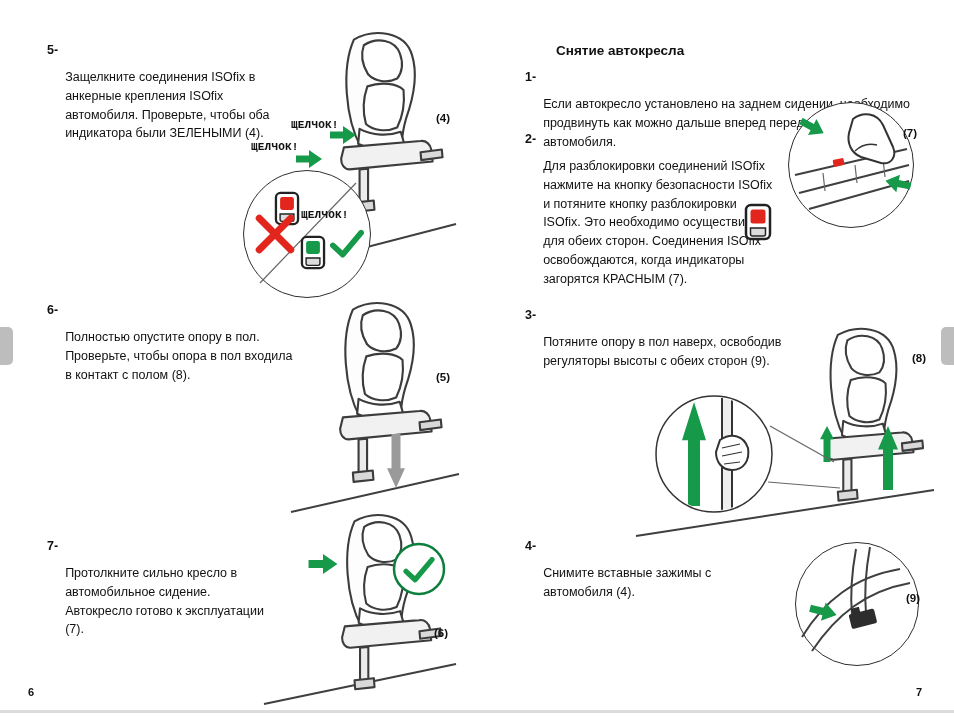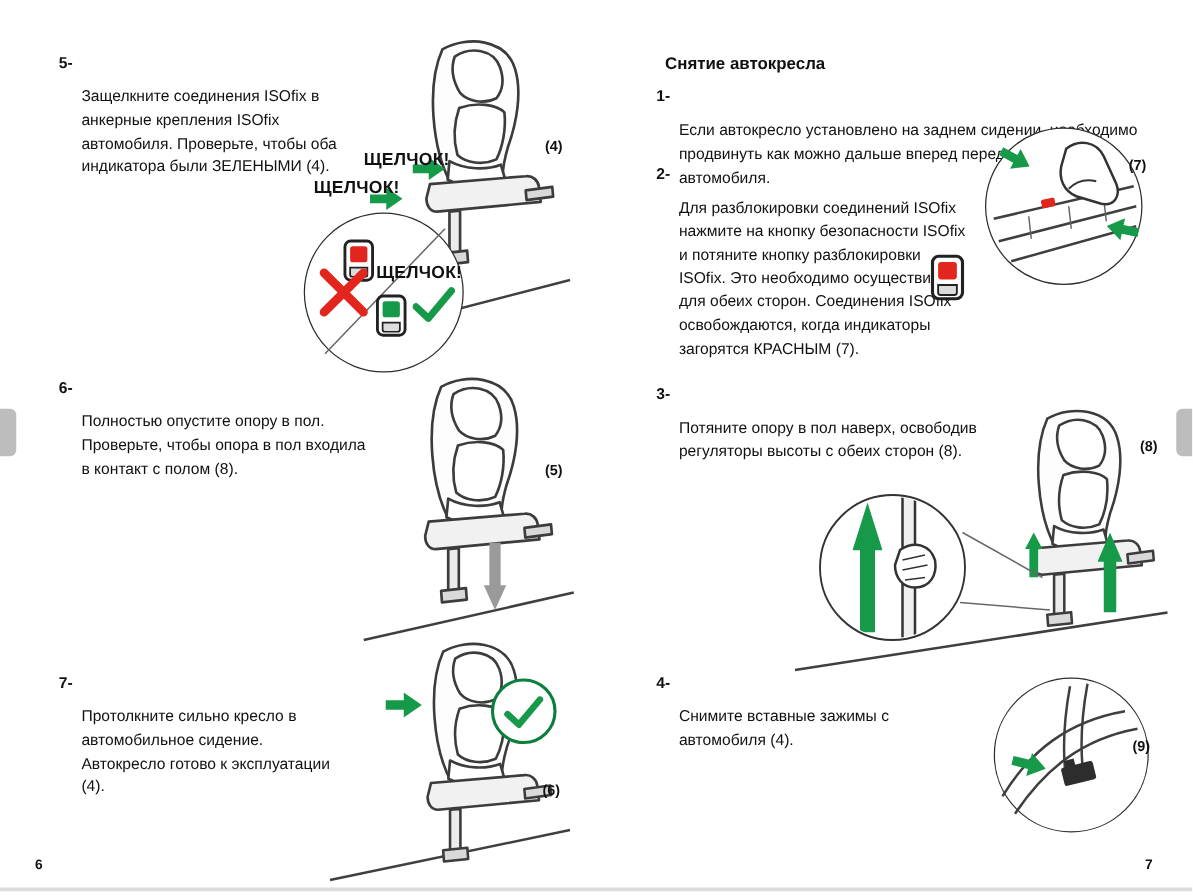--- a/index.html
+++ b/index.html
@@ -7,21 +7,21 @@
   }
   html,body{margin:0;padding:0;background:#fff;}
   .canvas{position:relative;width:954px;height:716px;background:#fff;overflow:hidden;
           font-family:"Liberation Sans",sans-serif;color:#111;}
   .step{position:absolute;display:flex;gap:7px;font-size:12.5px;line-height:1.5;}
   .step .num{font-weight:700;white-space:nowrap;}
   .step .txt{flex:1;margin-top:27px;}
   .section-title{position:absolute;font-weight:700;font-size:13.5px;}
   .fig{position:absolute;}
   .fig-label{position:absolute;font-weight:700;font-size:11.5px;}
-  .click-label{position:absolute;font-weight:700;font-size:14px;letter-spacing:.2px;}
+  .click-label{position:absolute;font-weight:700;font-size:11px;letter-spacing:.2px;font-family:Liberation Mono, monospace;}
   .page-num{position:absolute;font-weight:700;font-size:11px;}
   .circle{position:absolute;border:1.5px solid #2e2e2e;border-radius:50%;background:#fff;}
   .edge-tab{position:absolute;width:13px;height:38px;background:#bdbdbd;}
   .edge-tab.left{border-radius:0 5px 5px 0;}
   .edge-tab.right{border-radius:5px 0 0 5px;}
   .bottom-rule{position:absolute;left:0;top:710px;width:954px;height:3px;background:#dcdcdc;}
   .ln{stroke:#3f3f3f;stroke-width:2;fill:none;}
   .ln-thin{stroke:#666;stroke-width:1.2;fill:none;}
   .ic-green{color:var(--green,#169a4a);}
   .ic-red{color:var(--red,#e3261d);}
@@ -106,40 +106,40 @@
 
     <svg class="fig" style="left:283px;top:296px" width="180" height="224" viewBox="0 0 180 224">
       <line x1="8" y1="216" x2="176" y2="178" class="ln"></line>
       <use href="#carseat" x="16" y="2" width="156" height="199"></use>
       <use href="#arrow-down" x="104" y="138" width="18" height="54" class="ic-gray"></use>
     </svg>
     <span class="fig-label" style="left:436px;top:371px">(5)</span>
 
     <div class="step" style="left:47px;top:537px;width:218px">
       <span class="num">7-</span>
-      <span class="txt">Протолкните сильно кресло в автомобильное сидение. Автокресло готово к эксплуатации (4).</span>
+      <span class="txt">Протолкните сильно кресло в автомобильное сидение. Автокресло готово к эксплуатации (7).</span>
     </div>
 
     <svg class="fig" style="left:258px;top:498px" width="204" height="216" viewBox="0 0 204 216">
       <line x1="6" y1="206" x2="198" y2="166" class="ln"></line>
       <use href="#carseat" x="44" y="12" width="152" height="194"></use>
       <use href="#arrow-right" x="50" y="56" width="30" height="20" class="ic-green"></use>
       <g>
         <circle cx="161" cy="71" r="25" class="s-dkgreen" stroke-width="2.5"></circle>
         <use href="#check" x="145" y="59" width="32" height="26" class="ic-green"></use>
       </g>
     </svg>
     <span class="fig-label" style="left:434px;top:627px">(6)</span>
 
     <span class="page-num" style="left:28px;top:686px">6</span>
   </section>
 
   <section>
 
-    <h2 class="section-title" style="left:532px;top:43px;margin:0">Снятие автокресла</h2>
+    <h2 class="section-title" style="left:556px;top:43px;margin:0">Снятие автокресла</h2>
 
     <div class="step" style="left:525px;top:68px;width:405px">
       <span class="num">1-</span>
       <span class="txt">Если автокресло установлено на заднем сидении, необходимо продвинуть как можно дальше вперед переднее сидение автомобиля.</span>
     </div>
 
     <div class="step" style="left:525px;top:130px;width:250px">
       <span class="num">2-</span>
       <span class="txt">Для разблокировки соединений ISOfix нажмите на кнопку безопасности ISOfix и потяните кнопку разблокировки ISOfix. Это необходимо осуществить для обеих сторон. Соединения ISOfix освобождаются, когда индикаторы загорятся КРАСНЫМ (7).</span>
     </div>
@@ -162,21 +162,21 @@
       </svg>
     </div>
     <span class="fig-label" style="left:903px;top:127px">(7)</span>
 
     <svg class="fig" style="left:744px;top:202px" width="28" height="40" viewBox="0 0 28 38">
       <use href="#indicator" width="28" height="38" class="ic-red"></use>
     </svg>
 
     <div class="step" style="left:525px;top:306px;width:262px">
       <span class="num">3-</span>
-      <span class="txt">Потяните опору в пол наверх, освободив регуляторы высоты с обеих сторон (8).</span>
+      <span class="txt">Потяните опору в пол наверх, освободив регуляторы высоты с обеих сторон (9).</span>
     </div>
 
     <svg class="fig" style="left:628px;top:322px" width="312" height="220" viewBox="0 0 312 220">
       <line x1="8" y1="214" x2="306" y2="168" class="ln"></line>
       <use href="#carseat" x="158" y="2" width="150" height="191"></use>
       <use href="#arrow-up" x="250" y="104" width="20" height="64" class="ic-green"></use>
       <use href="#arrow-up" x="192" y="104" width="14" height="36" class="ic-green"></use>
       <line x1="142" y1="104" x2="206" y2="140" class="ln-thin"></line>
       <line x1="140" y1="160" x2="212" y2="166" class="ln-thin"></line>
       <g>

